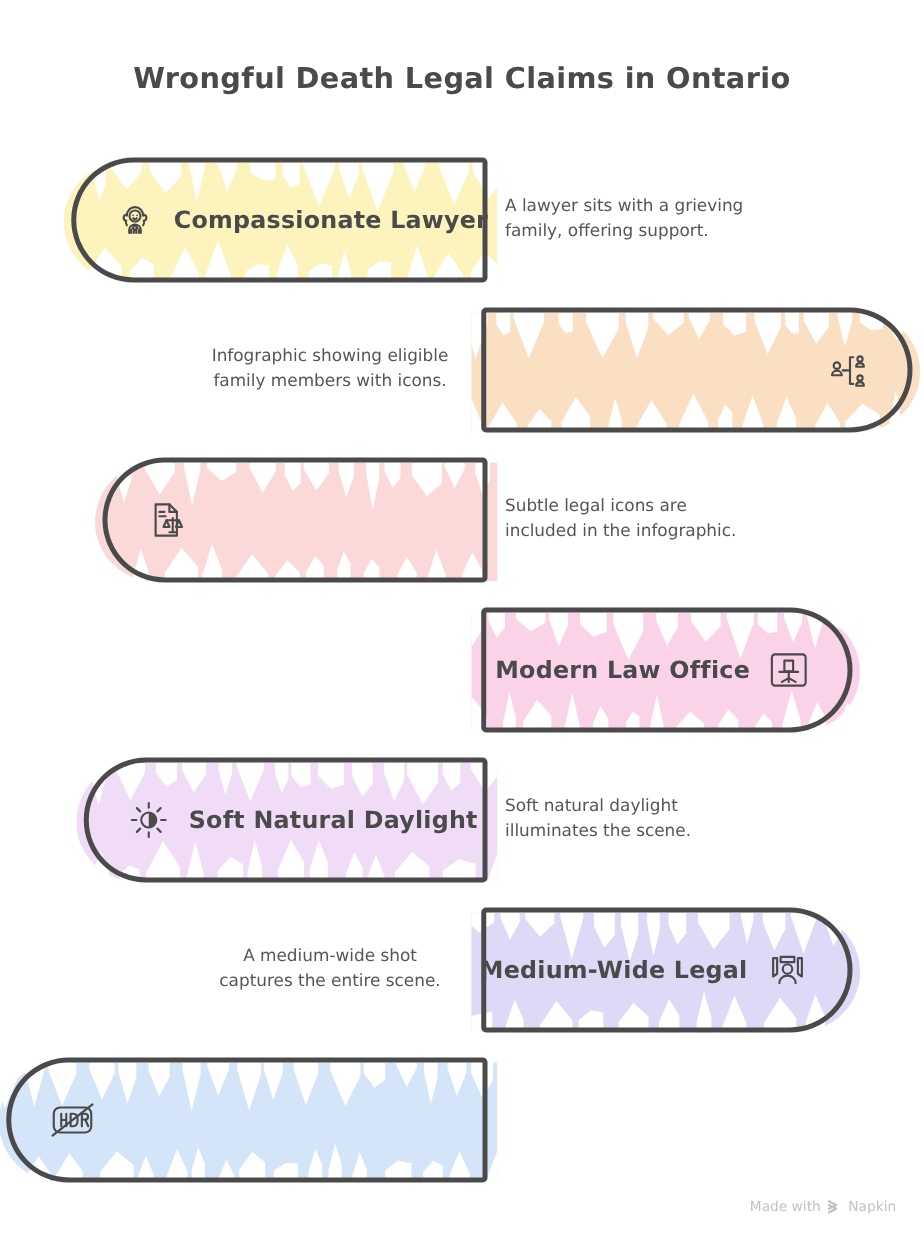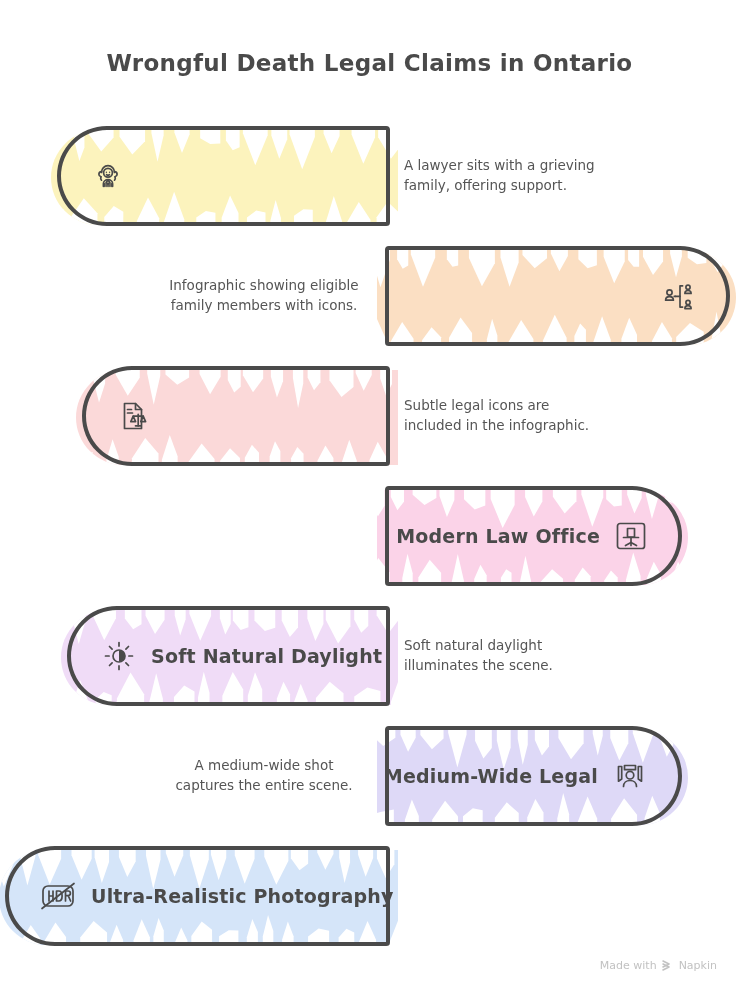--- a/index.html
+++ b/index.html
@@ -169,20 +169,21 @@
       <path d="M9.9 17.7c-.4 1.3-.2 2.6.6 3.5"></path>
       <path d="M24.1 17.7c.4 1.3.2 2.6-.6 3.5"></path>
       <circle cx="17" cy="13.8" r="4.4"></circle>
       <circle cx="15.4" cy="13.2" r=".7" fill="#4a4a4a" stroke="none"></circle>
       <circle cx="18.6" cy="13.2" r=".7" fill="#4a4a4a" stroke="none"></circle>
       <path d="M15.6 15.6c.8.8 2 .8 2.8 0"></path>
       <path d="M12.4 27.3v-2.6c0-2.3 2.1-4 4.6-4s4.6 1.7 4.6 4v2.6"></path>
       <path d="M17 20.9l-1.9 2.6 1.9 1.5 1.9-1.5z"></path>
       <path d="M13.9 24.6v2.7M16 25.4v1.9M18 25.4v1.9M20.1 24.6v2.7"></path>
     </svg></span>
+             <span class="bar-label">Compassionate Lawyer</span>
       </div>
     </div>
     <div class="desc d-right" style="left:404px; width:250px;">A lawyer sits with a grieving
 family, offering support.</div>
   </div>
       <div class="row" style="top: 246px;">
     <div class="bar right" style="left:385px; width:345px;">
       <div class="fill" style="left:-8px; width:359px;">
         <div class="swatch" style="background:#fbdfc3"></div>
         <div class="streaks"><svg width="359" height="95" viewBox="0 0 359 95" preserveAspectRatio="none">
@@ -479,21 +480,20 @@
       </div>
       <div class="outline"></div>
       <div class="bar-content">
         <span class="bar-icon"><svg width="38" height="30" viewBox="0 0 38 30" fill="none" stroke="#4a4a4a" stroke-width="1.7" stroke-linecap="round" stroke-linejoin="round">
       <rect x="4" y="5" width="30" height="20" rx="5"></rect>
       <path d="M10 10v10M10 15h4M14 10v10"></path>
       <path d="M17.5 10v10h2.2c2.1 0 3.4-1.6 3.4-5s-1.3-5-3.4-5z"></path>
       <path d="M26.5 20v-10h2.6c1.4 0 2.3.9 2.3 2.3s-.9 2.3-2.3 2.3h-2.6M29.2 14.6l2.4 5.4"></path>
       <path d="M3 27.5L35 2.5"></path>
     </svg></span>
-             <span class="bar-label">Ultra-Realistic Photography</span>
       </div>
     </div>
   </div>
     </div>
 
   <div class="footer">
     <span>Made with</span>
     <span>
       <svg width="12" height="11" viewBox="0 0 12 11">
         <path d="M1 1 L7 4 L1 7" fill="none" stroke="#c2c2c2" stroke-width="1.6" stroke-linecap="round" stroke-linejoin="round"></path>

